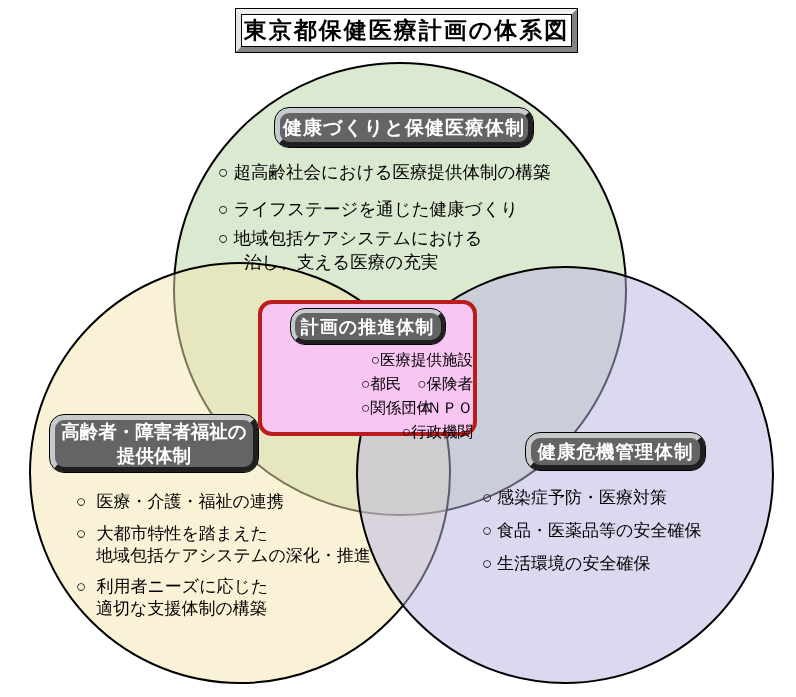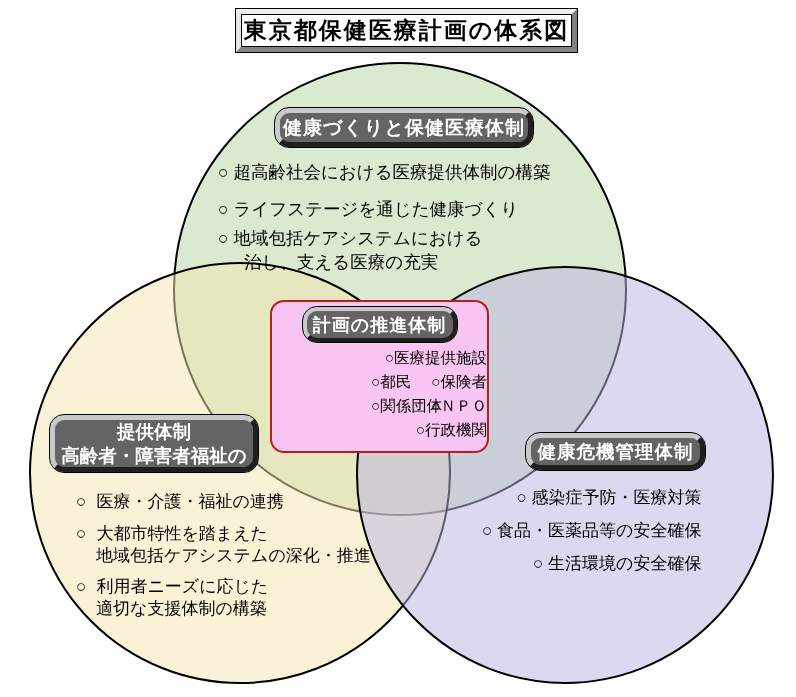--- a/index.html
+++ b/index.html
@@ -44,28 +44,28 @@
   .top-items .l3{margin-top:5px;}
   .top-items .cont{padding-left:26px;}
 
   .left-items{left:76px;top:492px;font-size:17px;font-family:Liberation Mono, monospace;}
   .left-items .line{line-height:22px;}
   .left-items .l2{margin-top:10px;}
   .left-items .l4{margin-top:9px;}
   .left-items .cont{padding-left:20px;}
 
   .right-items{left:482px;top:487px;font-size:17px;}
-  .right-items .line{line-height:22px;text-align:right;}
+  .right-items .line{line-height:22px;}
   .right-items .l2,.right-items .l3{margin-top:11px;}
 
   
   .center-box{
-    position:absolute;left:270px;top:300px;width:219px;height:153px;
+    position:absolute;left:258px;top:300px;width:219px;height:136px;
     box-sizing:border-box;z-index:2;
-    background:#f9c6f3;border:2px solid #b91c1c;border-radius:14px;
+    background:#f9c6f3;border:4px solid #b91c1c;border-radius:14px;
   }
   .center-box .bevel{
     position:relative;margin:5px auto 0 auto;width:154px;height:35px;
     font-size:18px;letter-spacing:1px;border-width:4px;
   }
   .center-content{
     position:relative;margin-top:4px;padding-left:8px;
     font-size:15.5px;line-height:24px;white-space:nowrap;z-index:2;text-align:right;
   }
   .center-content .row{position:relative;}
@@ -93,22 +93,22 @@
   <div class="bevel hdr-top">健康づくりと保健医療体制</div>
   <div class="items top-items">
     <div class="line l1">○ 超高齢社会における医療提供体制の構築</div>
     <div class="line l2">○ ライフステージを通じた健康づくり</div>
     <div class="line l3">○ 地域包括ケアシステムにおける</div>
     <div class="line cont">治し、支える医療の充実</div>
   </div>
 
   <div class="bevel hdr-left">
     <div>
+      <div>高齢者・障害者福祉の</div>
       <div>提供体制</div>
-      <div>高齢者・障害者福祉の</div>
     </div>
   </div>
   <div class="items left-items">
     <div class="line l1">○ 医療・介護・福祉の連携</div>
     <div class="line l2">○ 大都市特性を踏まえた</div>
     <div class="line cont">地域包括ケアシステムの深化・推進</div>
     <div class="line l4">○ 利用者ニーズに応じた</div>
     <div class="line cont">適切な支援体制の構築</div>
   </div>
 

